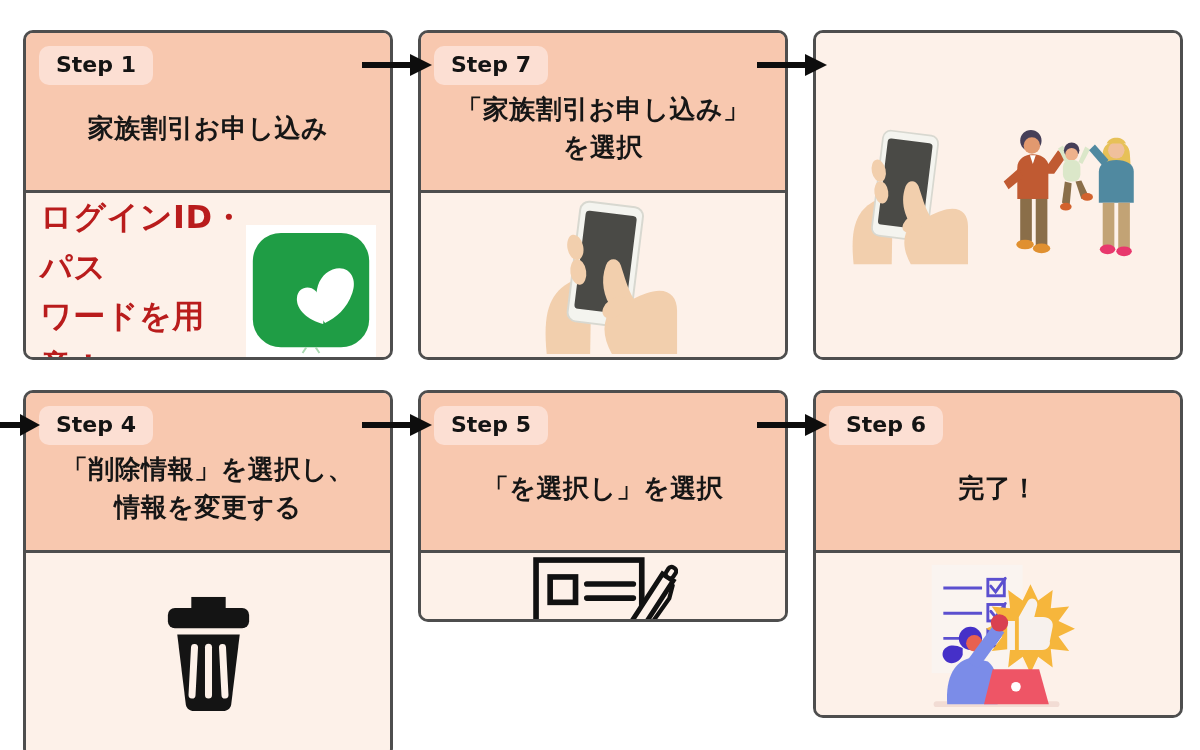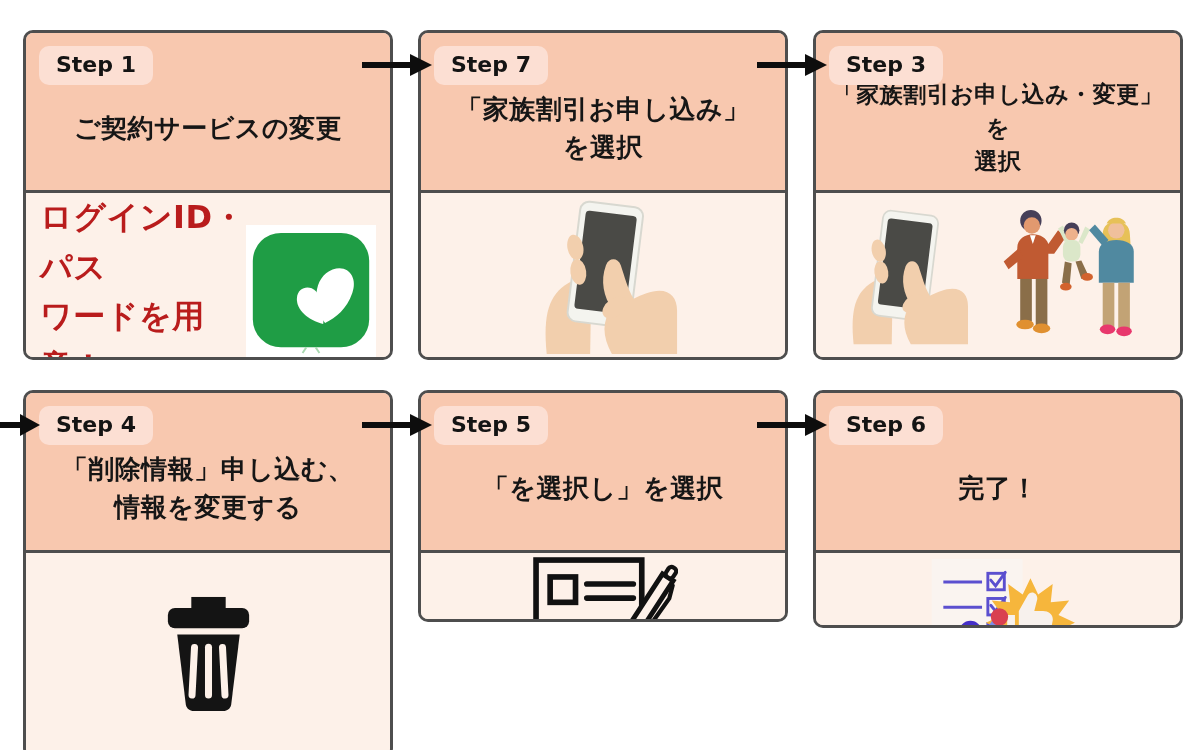--- a/index.html
+++ b/index.html
@@ -6,21 +6,21 @@
   .canvas{position:relative;width:1200px;height:750px;background:#ffffff;overflow:hidden;
           font-family:"DejaVu Sans","Liberation Sans",sans-serif;}
   .card{position:absolute;width:370px;height:330px;box-sizing:border-box;
         border:3px solid #4e4e4e;border-radius:10px;background:#fdf1e9;overflow:hidden;
         display:flex;flex-direction:column;}
   #card1{left:23px;top:30px}
   #card2{left:418px;top:30px}
   #card3{left:813px;top:30px}
   #card4{left:23px;top:390px;height:368px}
   #card5{left:418px;top:390px;height:232px}
-  #card6{left:813px;top:390px;height:238px}
+  #card6{left:813px;top:390px;height:328px}
   .header{height:160px;flex:0 0 auto;background:#f8c8af;border-bottom:3px solid #4e4e4e;
           position:relative;display:flex;align-items:center;justify-content:center;
           padding:38px 6px 4px;box-sizing:border-box;}
   .badge{position:absolute;top:13px;left:13px;background:#fcdfd3;border-radius:10px;
          padding:5px 17px;font-size:22px;font-weight:bold;color:#141414;line-height:1.3;}
   .title{font-size:26px;font-weight:800;color:#161616;text-align:center;
          white-space:pre-line;line-height:1.45;letter-spacing:0.5px;}
   .title-sm{font-size:23px;}
   .body{flex:1 1 auto;background:#fdf1e9;display:flex;align-items:center;justify-content:center;}
   .body-row1{display:flex;align-items:center;justify-content:space-between;padding:0 14px;width:100%;box-sizing:border-box;}
@@ -30,21 +30,21 @@
   svg{display:block;}
 </style>
 </head>
 <body>
 
 <div class="canvas">
 
   <div class="card" id="card1">
     <div class="header">
       <div class="badge">Step 1</div>
-      <div class="title">ご契約サービスの変更</div>
+      <div class="title">家族割引お申し込み</div>
     </div>
     <div class="body">
       <div class="body-row1">
         <div class="note">ログインID・パス
 ワードを用意！</div>
         <div class="appicon-wrap">
           <svg width="122" height="126" viewBox="0 0 130 134">
             <rect x="3" y="4" width="124" height="122" rx="30" fill="#1f9d45"></rect>
             <path d="M80,100 C66,82 67,51 88,43 C105,37 115,52 109,68 C103,85 92,94 80,100 Z" fill="#ffffff"></path>
             <path d="M78,101 C62,97 49,86 50,73 C51,62 63,59 70,66 C78,74 79,89 78,101 Z" fill="#ffffff"></path>
@@ -70,25 +70,20 @@
         </g>
         <ellipse cx="47" cy="52" rx="8" ry="13" fill="#f2cfad" transform="rotate(-12 47 52)"></ellipse>
         <ellipse cx="50" cy="77" rx="8" ry="13" fill="#f2cfad" transform="rotate(-8 50 77)"></ellipse>
         <path d="M150,160 L84,160 C74,142 74,126 84,114 C76,102 72,86 78,70 C81,62 90,62 93,70 C97,82 100,94 106,104 C114,100 124,96 132,96 C144,96 150,104 150,116 Z" fill="#f2cfad"></path>
         <ellipse cx="87" cy="113" rx="14" ry="9" fill="#f2cfad" transform="rotate(-35 87 113)"></ellipse>
       </svg>
     </div>
   </div>
 
   <div class="card" id="card3">
-    <div class="header">
-      <div class="badge">Step 3</div>
-      <div class="title title-sm">「家族割引お申し込み・変更」を
-選択</div>
-    </div>
     <div class="body" style="gap:26px;">
       <svg width="130" height="140" viewBox="0 0 150 160">
         <path d="M18,160 C14,120 20,100 40,88 C52,81 62,86 63,98 L62,160 Z" fill="#f2cfad"></path>
         <g transform="rotate(7 75 80)">
           <rect x="44" y="8" width="64" height="122" rx="9" fill="#f4f4ef" stroke="#d8d8d0" stroke-width="2"></rect>
           <rect x="50" y="17" width="52" height="100" rx="4" fill="#4a4a46"></rect>
         </g>
         <ellipse cx="47" cy="52" rx="8" ry="13" fill="#f2cfad" transform="rotate(-12 47 52)"></ellipse>
         <ellipse cx="50" cy="77" rx="8" ry="13" fill="#f2cfad" transform="rotate(-8 50 77)"></ellipse>
         <path d="M150,160 L84,160 C74,142 74,126 84,114 C76,102 72,86 78,70 C81,62 90,62 93,70 C97,82 100,94 106,104 C114,100 124,96 132,96 C144,96 150,104 150,116 Z" fill="#f2cfad"></path>
@@ -125,21 +120,21 @@
         <rect x="128" y="78" width="12" height="48" fill="#c2a375"></rect>
         <ellipse cx="117" cy="126" rx="8" ry="5" fill="#e8386d"></ellipse>
         <ellipse cx="134" cy="128" rx="8" ry="5" fill="#e8386d"></ellipse>
       </svg>
     </div>
   </div>
 
   <div class="card" id="card4">
     <div class="header">
       <div class="badge">Step 4</div>
-      <div class="title">「削除情報」申し込む、
+      <div class="title">「削除情報」を選択し、
 情報を変更する</div>
     </div>
     <div class="body">
       <svg width="125" height="150" viewBox="0 0 160 150">
         <rect x="58" y="2" width="44" height="20" fill="#141414"></rect>
         <rect x="28" y="16" width="104" height="26" rx="9" fill="#141414"></rect>
         <path d="M40,50 L120,50 L109,140 C108,145 104,148 99,148 L61,148 C56,148 52,145 51,140 Z" fill="#141414"></path>
         <rect x="56" y="62" width="9" height="70" rx="4.5" fill="#fdf1e9" transform="rotate(3 60 97)"></rect>
         <rect x="75.5" y="62" width="9" height="70" rx="4.5" fill="#fdf1e9"></rect>
         <rect x="95" y="62" width="9" height="70" rx="4.5" fill="#fdf1e9" transform="rotate(-3 100 97)"></rect>

